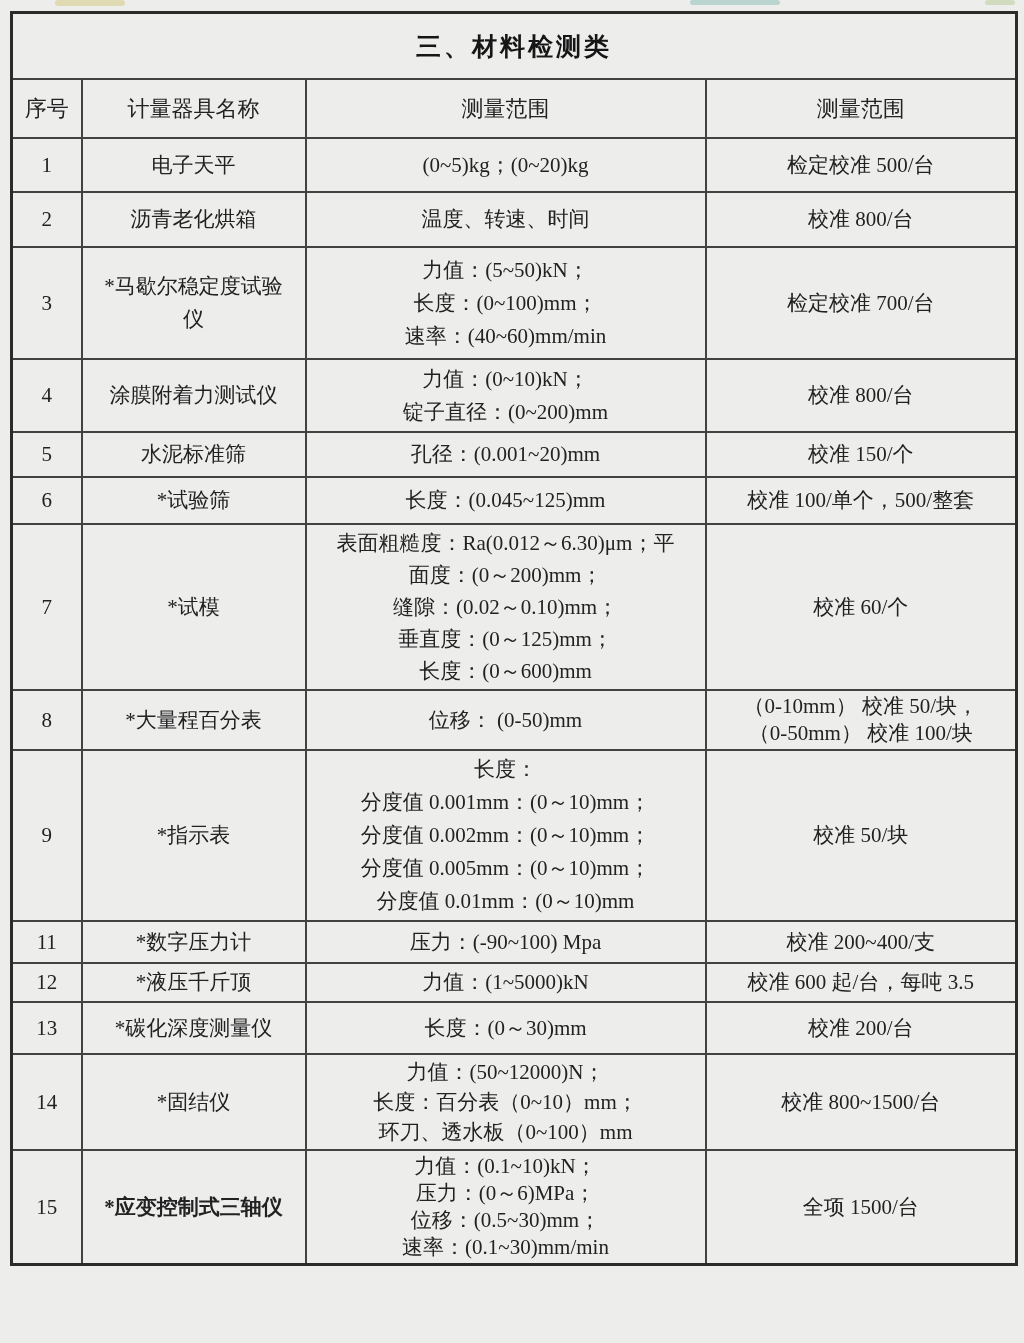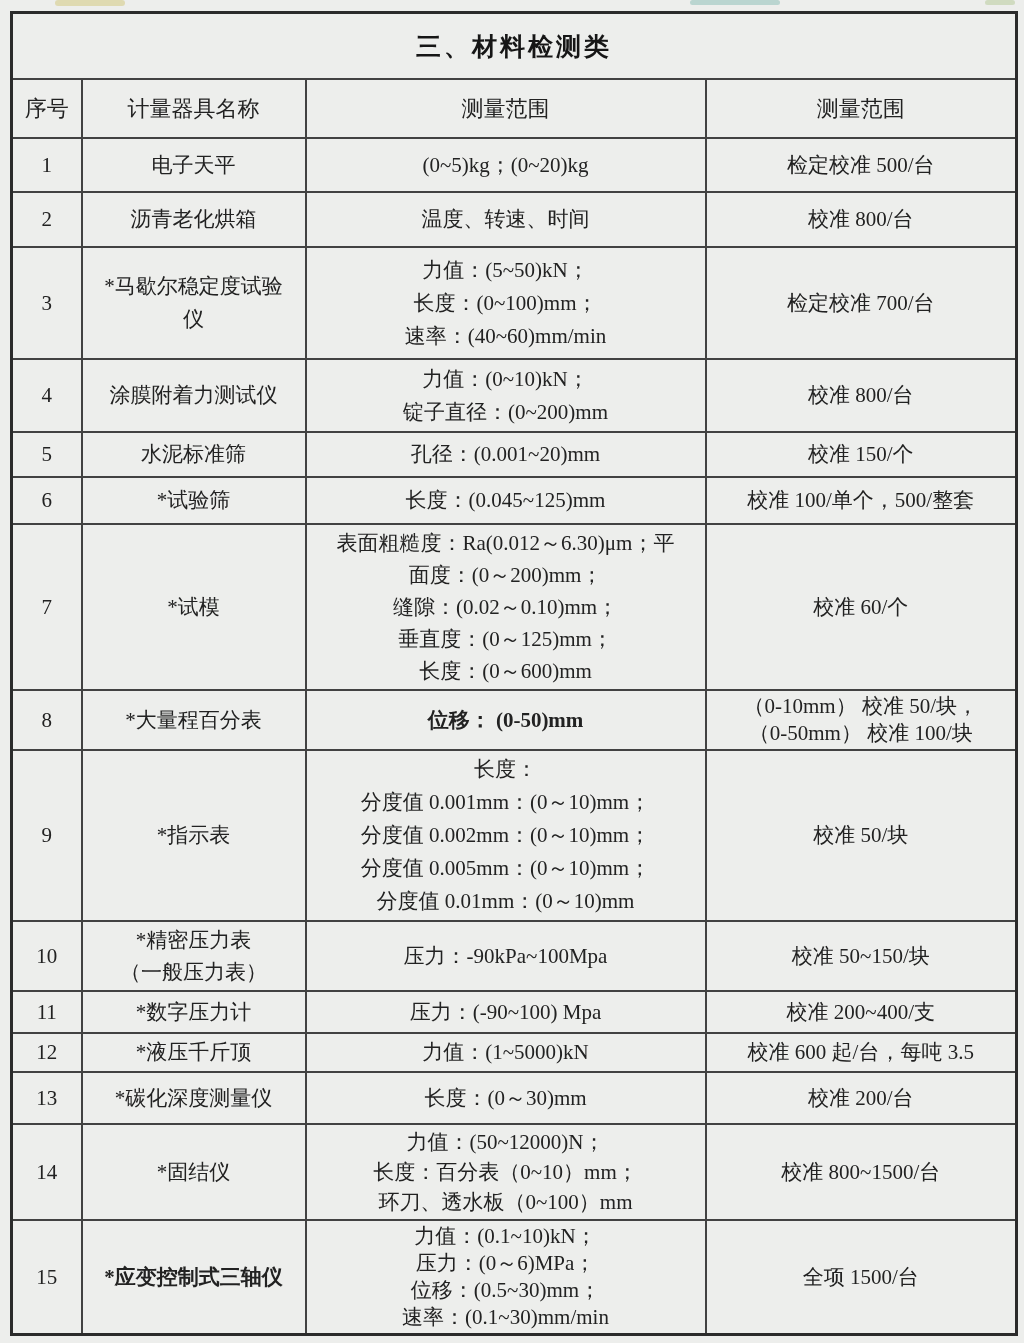--- a/index.html
+++ b/index.html
@@ -162,21 +162,21 @@
           <td>
             <div class="line" style="line-height: 33px;">校准 60/个</div>
           </td>
         </tr>
         <tr style="height: 59px;">
           <td>8</td>
           <td class="c-name">
             <div class="line" style="line-height: 33px;">*大量程百分表</div>
           </td>
           <td>
-            <div class="line" style="line-height: 33px; font-weight: bold;">位移： (0-50)mm</div>
+            <div class="line" style="line-height: 33px;">位移： (0-50)mm</div>
           </td>
           <td>
             <div class="line" style="line-height: 27px;">（0-10mm） 校准 50/块，</div>
             <div class="line" style="line-height: 27px;">（0-50mm） 校准 100/块</div>
           </td>
         </tr>
         <tr style="height: 170px;">
           <td>9</td>
           <td class="c-name">
             <div class="line" style="line-height: 33px;">*指示表</div>
@@ -185,33 +185,20 @@
             <div class="line" style="line-height: 33px;">长度：</div>
             <div class="line" style="line-height: 33px;">分度值 0.001mm：(0～10)mm；</div>
             <div class="line" style="line-height: 33px;">分度值 0.002mm：(0～10)mm；</div>
             <div class="line" style="line-height: 33px;">分度值 0.005mm：(0～10)mm；</div>
             <div class="line" style="line-height: 33px;">分度值 0.01mm：(0～10)mm</div>
           </td>
           <td>
             <div class="line" style="line-height: 33px;">校准 50/块</div>
           </td>
         </tr>
-        <tr style="height: 68px;">
-          <td>10</td>
-          <td class="c-name">
-            <div class="line" style="line-height: 32px;">*精密压力表</div>
-            <div class="line" style="line-height: 32px;">（一般压力表）</div>
-          </td>
-          <td>
-            <div class="line" style="line-height: 33px;">压力：-90kPa~100Mpa</div>
-          </td>
-          <td>
-            <div class="line" style="line-height: 33px;">校准 50~150/块</div>
-          </td>
-        </tr>
         <tr style="height: 42px;">
           <td>11</td>
           <td class="c-name">
             <div class="line" style="line-height: 33px;">*数字压力计</div>
           </td>
           <td>
             <div class="line" style="line-height: 33px;">压力：(-90~100) Mpa</div>
           </td>
           <td>
             <div class="line" style="line-height: 33px;">校准 200~400/支</div>

